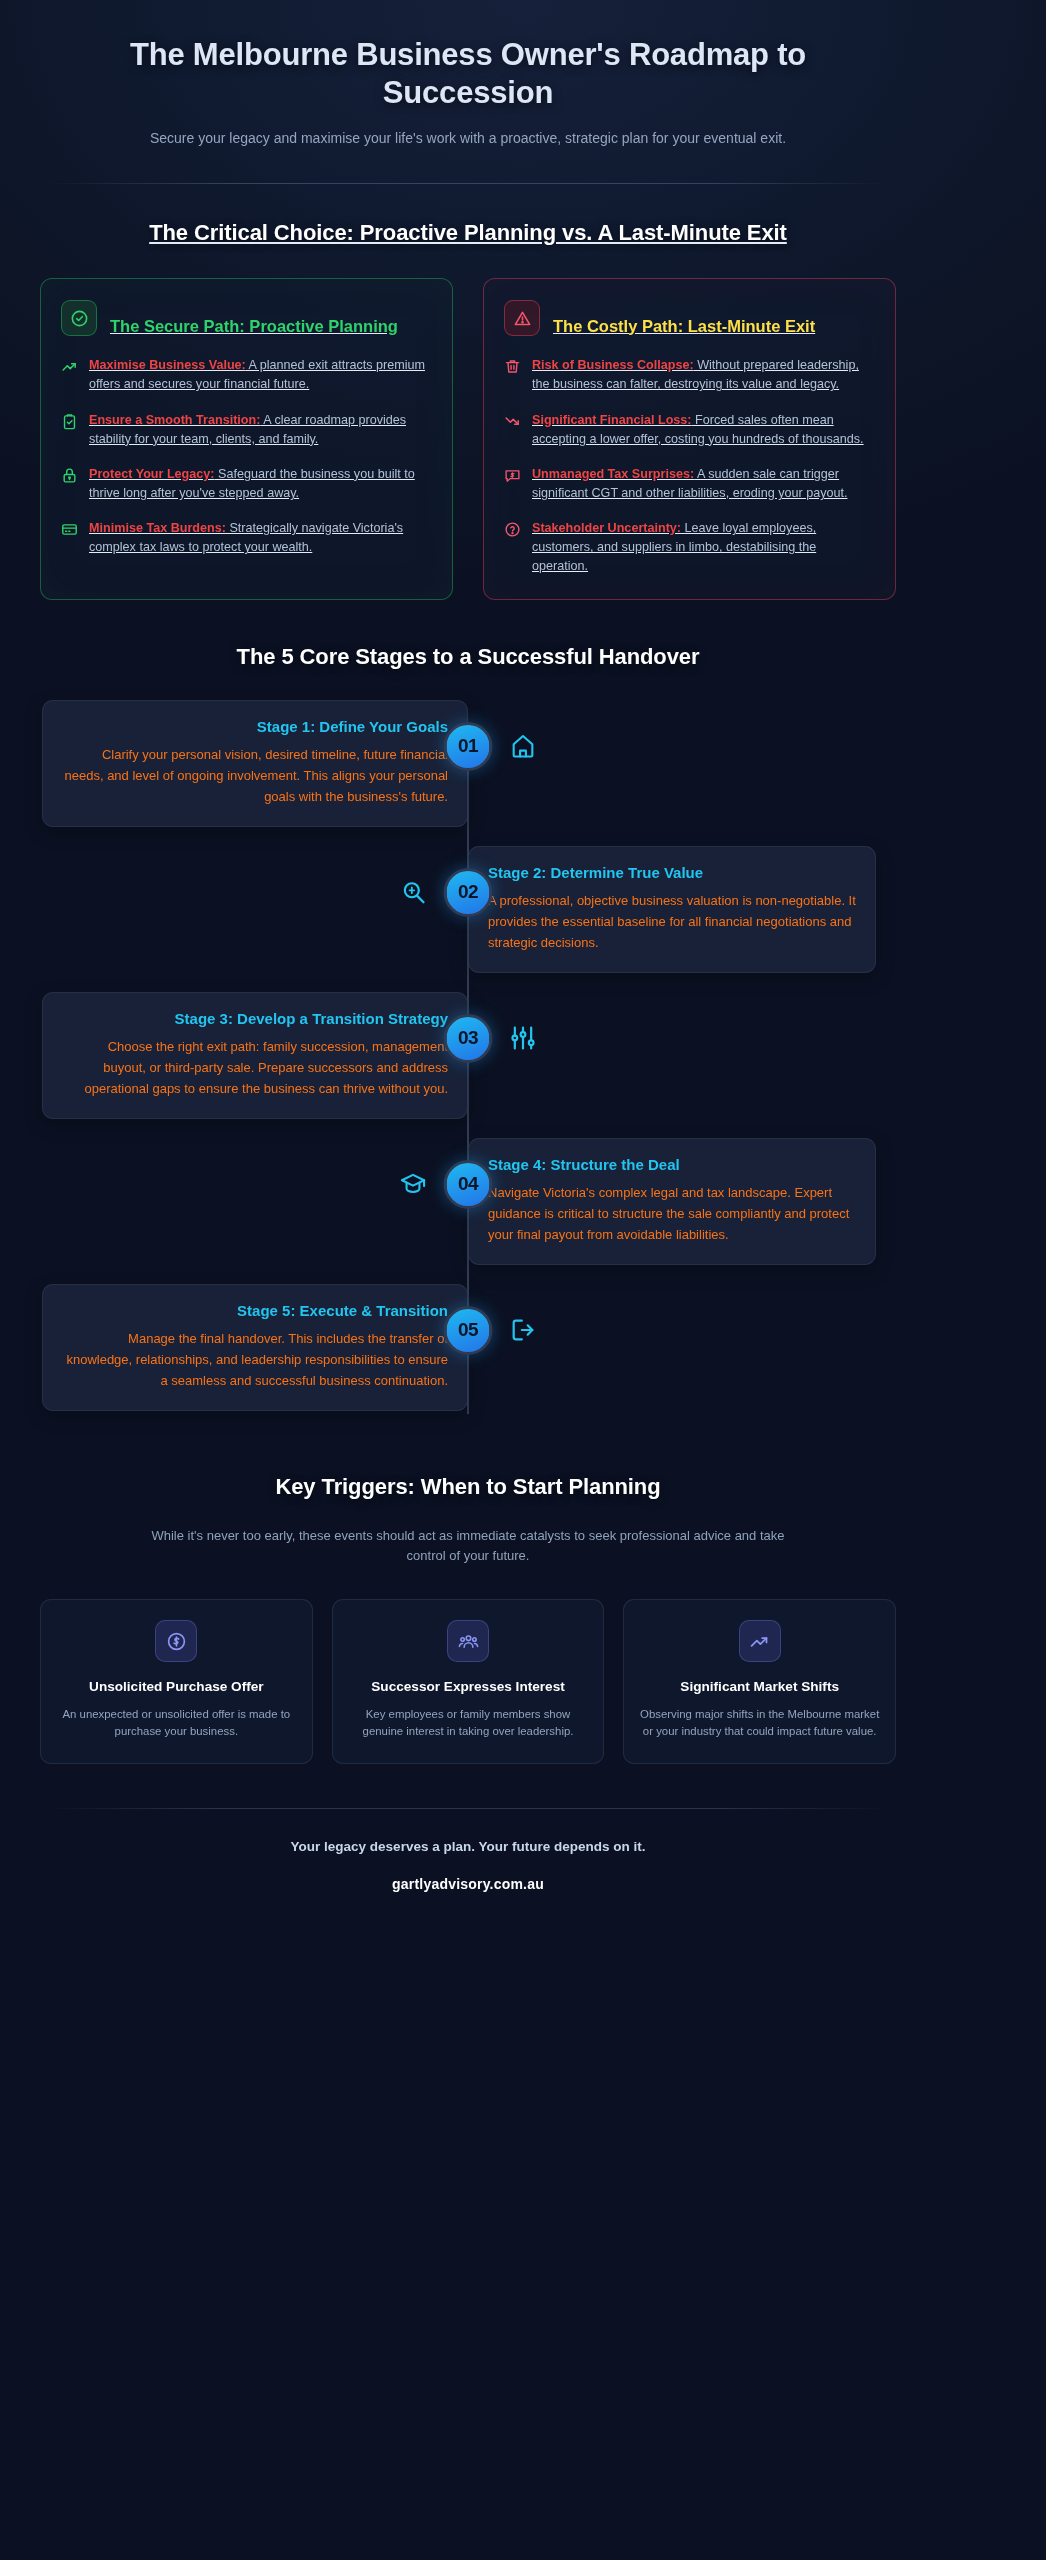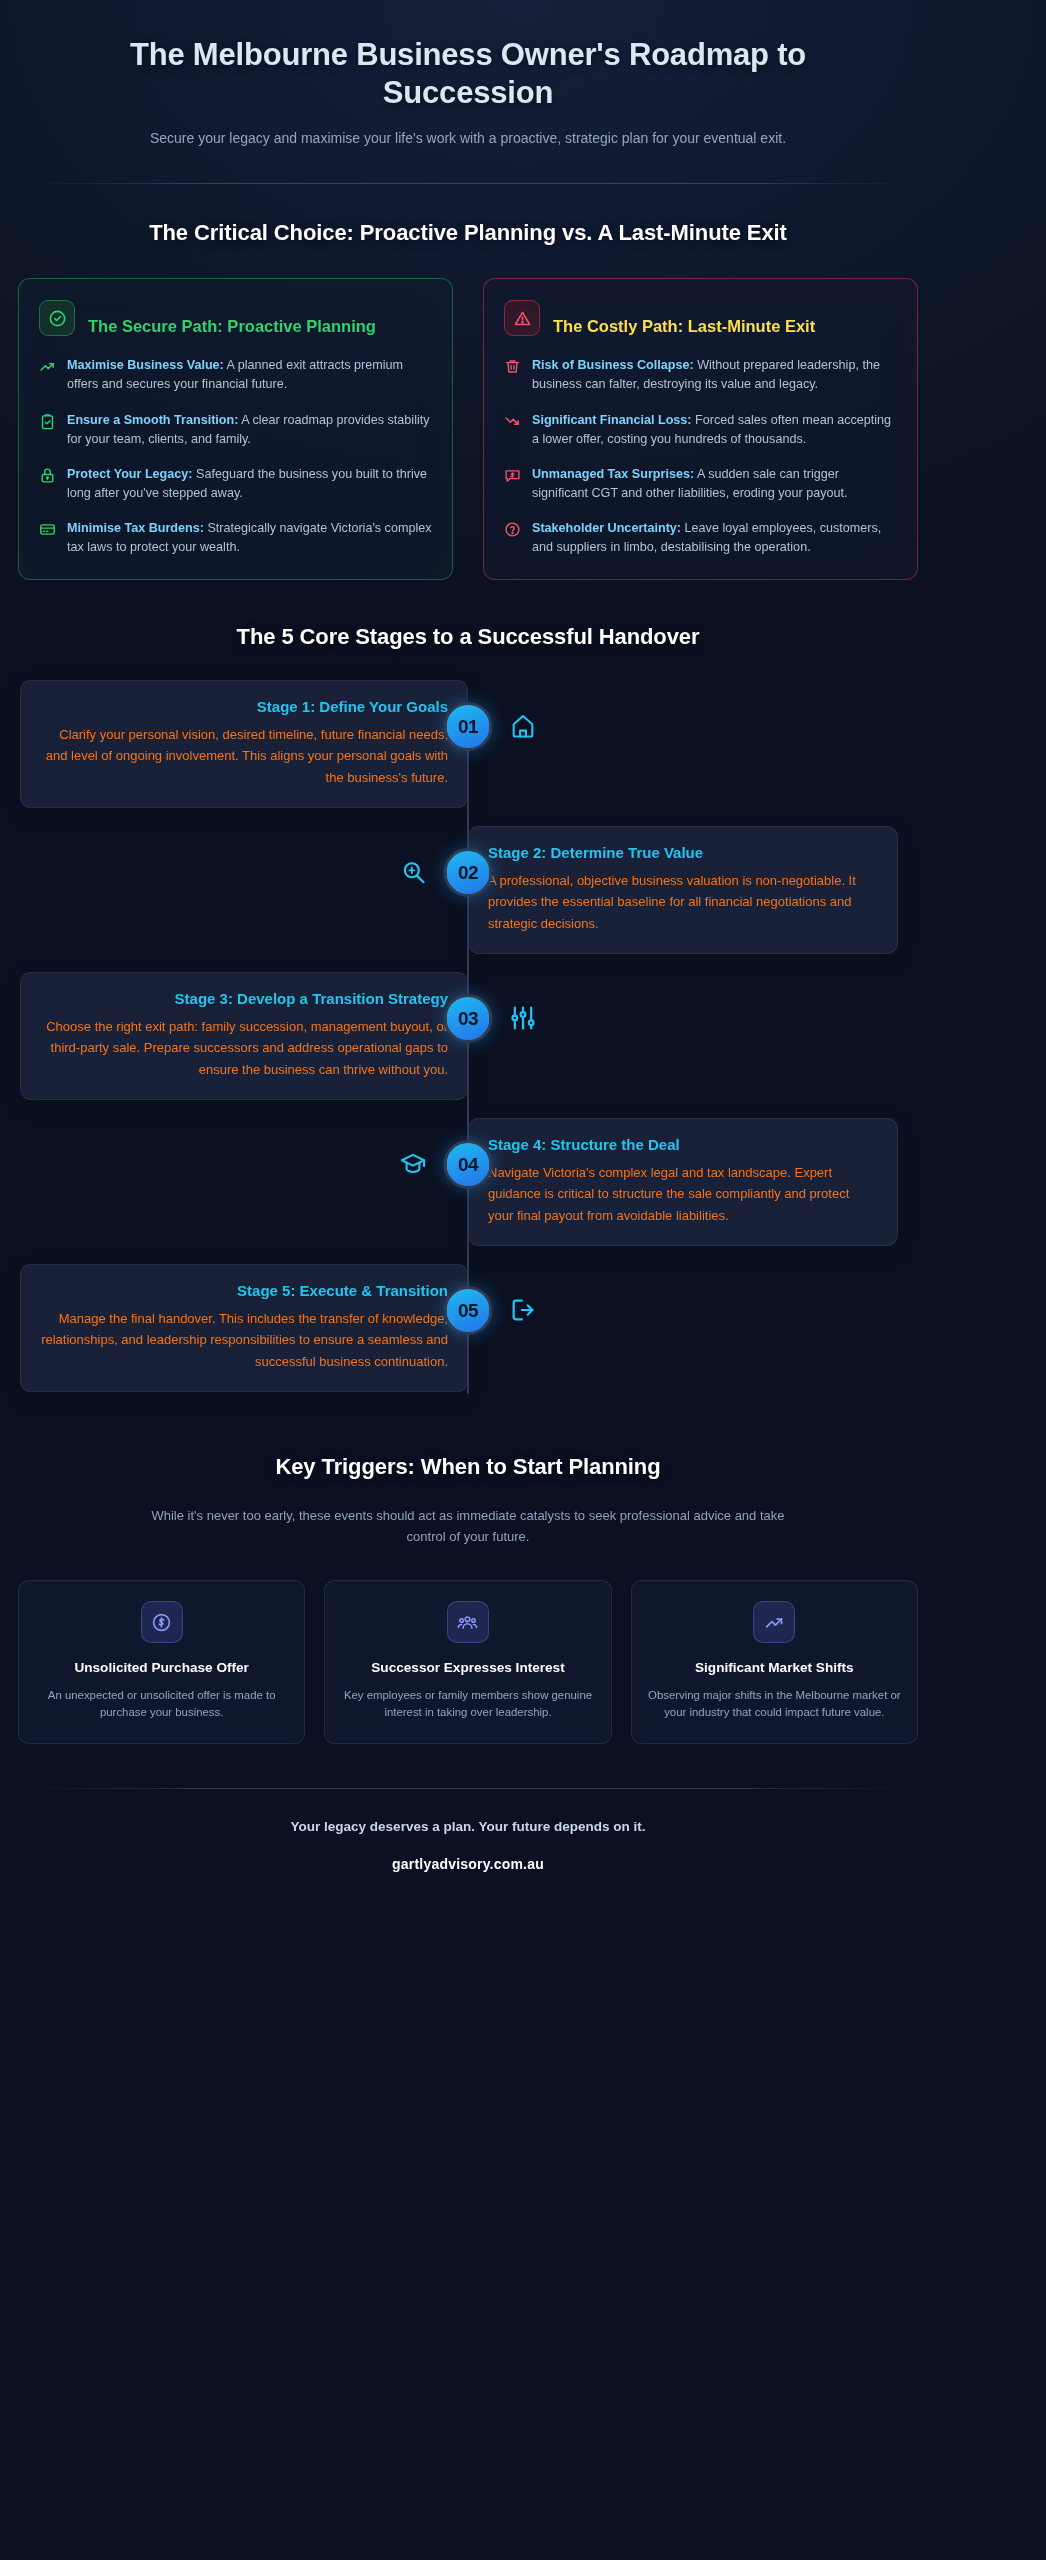--- a/index.html
+++ b/index.html
@@ -5,21 +5,21 @@
   * { box-sizing: border-box; margin:0; padding:0; }
   html, body { background:#0a1020; }
   body {
     width:1046px; height:2560px;
     font-family:"Liberation Sans", sans-serif;
     background: radial-gradient(ellipse 900px 600px at 50% 0%, #16203a 0%, #101a30 38%, #0d1527 70%, #0b1122 100%);
     color:#e6ecf5;
     overflow:hidden;
     position:relative;
   }
-  .page { width:936px; height:2560px; position:relative; padding:0 18px; }
+  .page { width:936px; height:2560px; position:relative; padding:0 40px; }
 
   
   .header { padding-top:36px; text-align:center; }
   .h-title {
     font-size:31px; font-weight:bold; line-height:1.22;
     color:#dce6f5; letter-spacing:-0.2px;
     text-shadow:0 2px 10px rgba(0,0,0,.55);
     max-width:780px; margin:0 auto;
   }
   .h-sub {
@@ -28,21 +28,21 @@
   }
   .hr { height:1px; background:linear-gradient(90deg,rgba(255,255,255,0) 0%,rgba(150,175,210,.28) 22%,rgba(150,175,210,.28) 78%,rgba(255,255,255,0) 100%); margin:34px 6px 0; }
 
   
   .sec-title {
     text-align:center; font-size:22px; font-weight:bold; color:#ffffff;
     letter-spacing:-0.1px; text-shadow:0 2px 8px rgba(0,0,0,.5);
   }
 
   
-  .compare-wrap { margin-top:36px; }
+  .compare-wrap { margin-top:36px;text-decoration:underline; }
   .compare { display:flex; gap:30px; margin-top:32px; }
   .ccard {
     flex:1; border-radius:12px; padding:21px 20px 22px;
     background:rgba(18,27,47,.52);
   }
   .ccard.good { border:1px solid rgba(34,197,94,.42); box-shadow:inset 0 0 40px rgba(16,80,50,.10); }
   .ccard.bad  { border:1px solid rgba(244,63,94,.42);  box-shadow:inset 0 0 40px rgba(90,20,35,.10); }
   .chead { display:flex; align-items:flex-end; gap:13px; margin-bottom:20px; }
   .cbadge {
     width:36px; height:36px; border-radius:9px; flex:0 0 36px;
@@ -51,21 +51,21 @@
   .good .cbadge { background:rgba(24,70,47,.55); border:1px solid rgba(34,197,94,.45); }
   .bad  .cbadge { background:rgba(76,25,38,.55);  border:1px solid rgba(244,63,94,.45); }
   .ctitle { font-size:16.5px; font-weight:bold; line-height:1.26; padding-top:1px; }
   .good .ctitle { color:#2fd36b; }
   .bad  .ctitle { color:#fde047;margin-top:8px; }
 
   .clist { display:flex; flex-direction:column; gap:16px; }
   .citem { display:flex; gap:11px; align-items:flex-start; }
   .cicon { flex:0 0 17px; width:17px; height:17px; margin-top:2px; }
   .ctext { font-size:12.6px; line-height:1.52; color:#b3c2d6; }
-  .ctext b { color:#7dd3fc; font-weight:bold; }
+  .ctext b { color:#ef4444; font-weight:bold; }
 
   
   .stages-wrap { margin-top:44px; position:relative; }
   .timeline { position:relative; margin-top:30px; }
   .tl-line {
     position:absolute; left:50%; top:34px; bottom:20px; width:2px;
     margin-left:-1px; background:rgba(146,170,205,.30);
   }
   .stage { position:relative; display:flex; align-items:flex-start; min-height:150px; }
   .stage + .stage { margin-top:-4px; }

